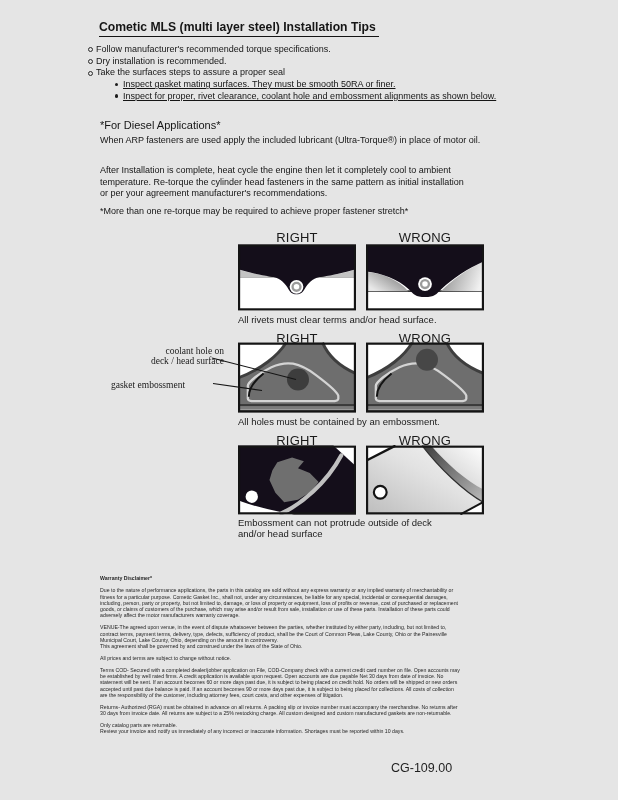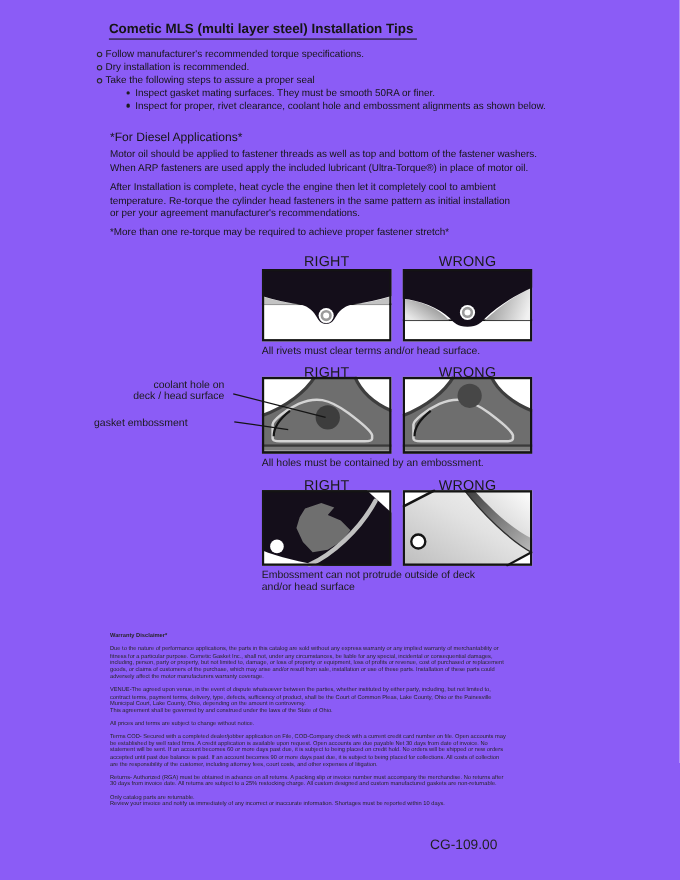--- a/index.html
+++ b/index.html
@@ -1,26 +1,26 @@
 <!DOCTYPE html>
 <html><head>
 <meta charset="utf-8">
 <style>
   html,body{margin:0;padding:0;background:#ffffff;}
-  .page{position:relative;width:618px;height:800px;background:#8b5cf6;overflow:hidden;
+  .page{position:relative;width:618px;height:800px;background:#e5e5e5;overflow:hidden;
         font-family:"Liberation Sans",sans-serif;color:#151515;}
   .abs{position:absolute;}
   .ln{white-space:nowrap;}
   .title{font-size:12.2px;font-weight:bold;border-bottom:1.6px solid #141414;padding:0 3px 1.5px 0;display:inline-block;}
   .body-txt{font-size:9px;line-height:11.7px;}
   .bullets{font-size:9px;line-height:11.7px;}
   .bullets .b{position:relative;padding-left:9px;white-space:nowrap;}
   .bullets .b::before{content:"";position:absolute;left:1px;top:3.2px;width:3.2px;height:3.2px;
         border:0.9px solid #2a2a2a;border-radius:50%;}
-  .bullets .s{position:relative;padding-left:36px;white-space:nowrap;}
+  .bullets .s{position:relative;padding-left:36px;white-space:nowrap;text-decoration:underline;}
   .bullets .s::before{content:"";position:absolute;left:28px;top:3.6px;width:3.4px;height:3.4px;
         background:#1c1c1c;border-radius:50%;border:none;}
   .h2{font-size:11px;font-weight:normal;}
   .rw-label{font-size:13px;letter-spacing:0.2px;text-align:center;color:#1a1a1a;}
   .caption{font-size:9.5px;line-height:11px;color:#1a1a1a;white-space:nowrap;}
   .side-labels{font-size:9.5px;line-height:10.3px;text-align:right;color:#1a1a1a;}
   .warranty{font-size:5.2px;line-height:6.3px;color:#262626;}
   .warranty .wh{font-weight:bold;margin-bottom:6px;}
   .warranty .wp{margin-bottom:5.5px;}
   .warranty .ln{white-space:nowrap;}
@@ -32,28 +32,27 @@
 
 <div class="page">
 
   <div class="abs" style="left:99px;top:17px;">
     <span class="title">Cometic MLS (multi layer steel) Installation Tips</span>
   </div>
 
   <div class="abs bullets" style="left:87px;top:44px;">
     <div class="b">Follow manufacturer's recommended torque specifications.</div>
     <div class="b">Dry installation is recommended.</div>
-    <div class="b">Take the following steps to assure a proper seal</div>
+    <div class="b">Take the surfaces steps to assure a proper seal</div>
     <div class="s">Inspect gasket mating surfaces.  They must be smooth 50RA or finer.</div>
     <div class="s">Inspect for proper, rivet clearance, coolant hole and embossment alignments as shown below.</div>
   </div>
 
   <div class="abs h2" style="left:100px;top:119px;">*For Diesel Applications*</div>
   <div class="abs body-txt" style="left:100px;top:135px;">
-    <div class="ln">Motor oil should be applied to fastener threads as well as top and bottom of the fastener washers.</div>
     <div class="ln">When ARP fasteners are used apply the included lubricant (Ultra-Torque®) in place of motor oil.</div>
   </div>
   <div class="abs body-txt" style="left:100px;top:165px;">
     <div class="ln">After Installation is complete, heat cycle the engine then let it completely cool to ambient</div>
     <div class="ln">temperature. Re-torque the cylinder head fasteners in the same pattern as initial installation</div>
     <div class="ln">or per your agreement manufacturer's recommendations.</div>
   </div>
   <div class="abs body-txt ln" style="left:100px;top:206px;">*More than one re-torque may be required to achieve proper fastener stretch*</div>
 
   <div class="abs rw-label" style="left:238px;top:230px;width:118px;">RIGHT</div>
@@ -93,21 +92,21 @@
       <circle cx="60" cy="40.2" r="4" fill="none" stroke="#9b9b9b" stroke-width="2.4"></circle>
       <rect x="1.1" y="1.1" width="117.8" height="64.8" fill="none" stroke="#141414" stroke-width="2.2"></rect>
     </svg>
   </div>
 
   <div class="abs caption" style="left:238px;top:314px;">All rivets must clear terms and/or head surface.</div>
 
   <div class="abs rw-label" style="left:238px;top:331px;width:118px;">RIGHT</div>
   <div class="abs rw-label" style="left:366px;top:331px;width:118px;">WRONG</div>
 
-  <div class="abs side-labels" style="left:52px;top:346px;width:152px;">
+  <div class="abs side-labels" style="left:72px;top:346px;width:152px;font-family:Liberation Serif, serif;">
     <div class="ln">coolant hole on</div>
     <div class="ln">deck / head surface</div>
     <div class="ln" style="margin-top:13px;text-align:center;">gasket embossment</div>
   </div>
 
   <div class="abs" style="left:238px;top:342px;width:118px;height:71px;">
     <svg width="118" height="71" viewBox="0 0 120 71">
       <rect width="120" height="71" fill="#6e6e6e"></rect>
       <path d="M0,0 H49 C41,13 24,27 0,36 Z" fill="#ffffff"></path>
       <path d="M49,0 C41,13 24,27 0,36" fill="none" stroke="#3e3e3e" stroke-width="3"></path>

